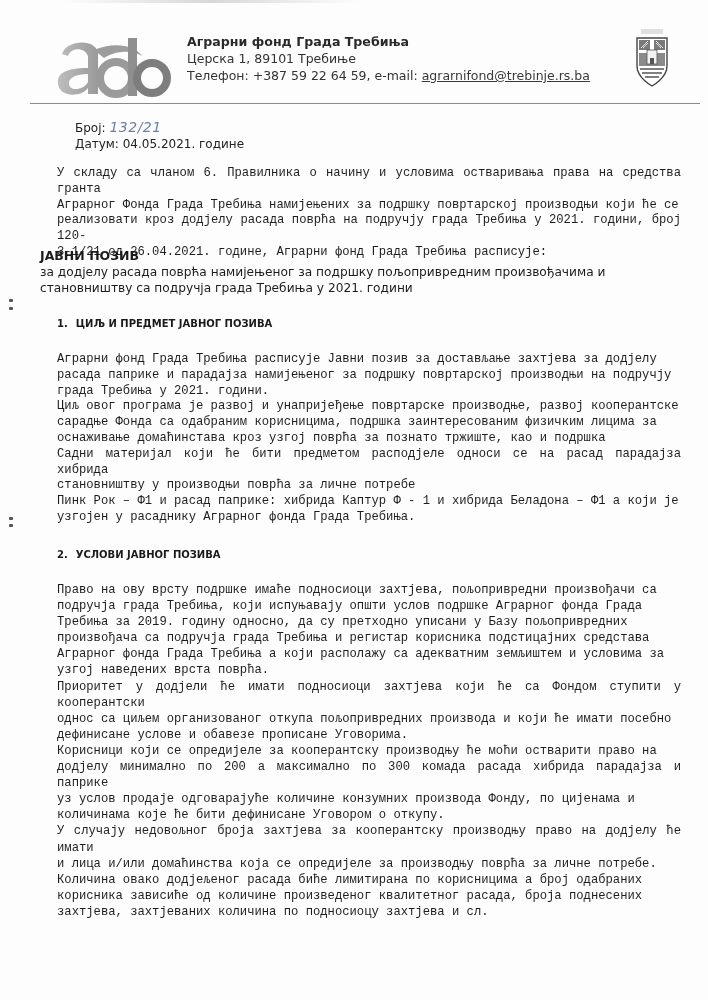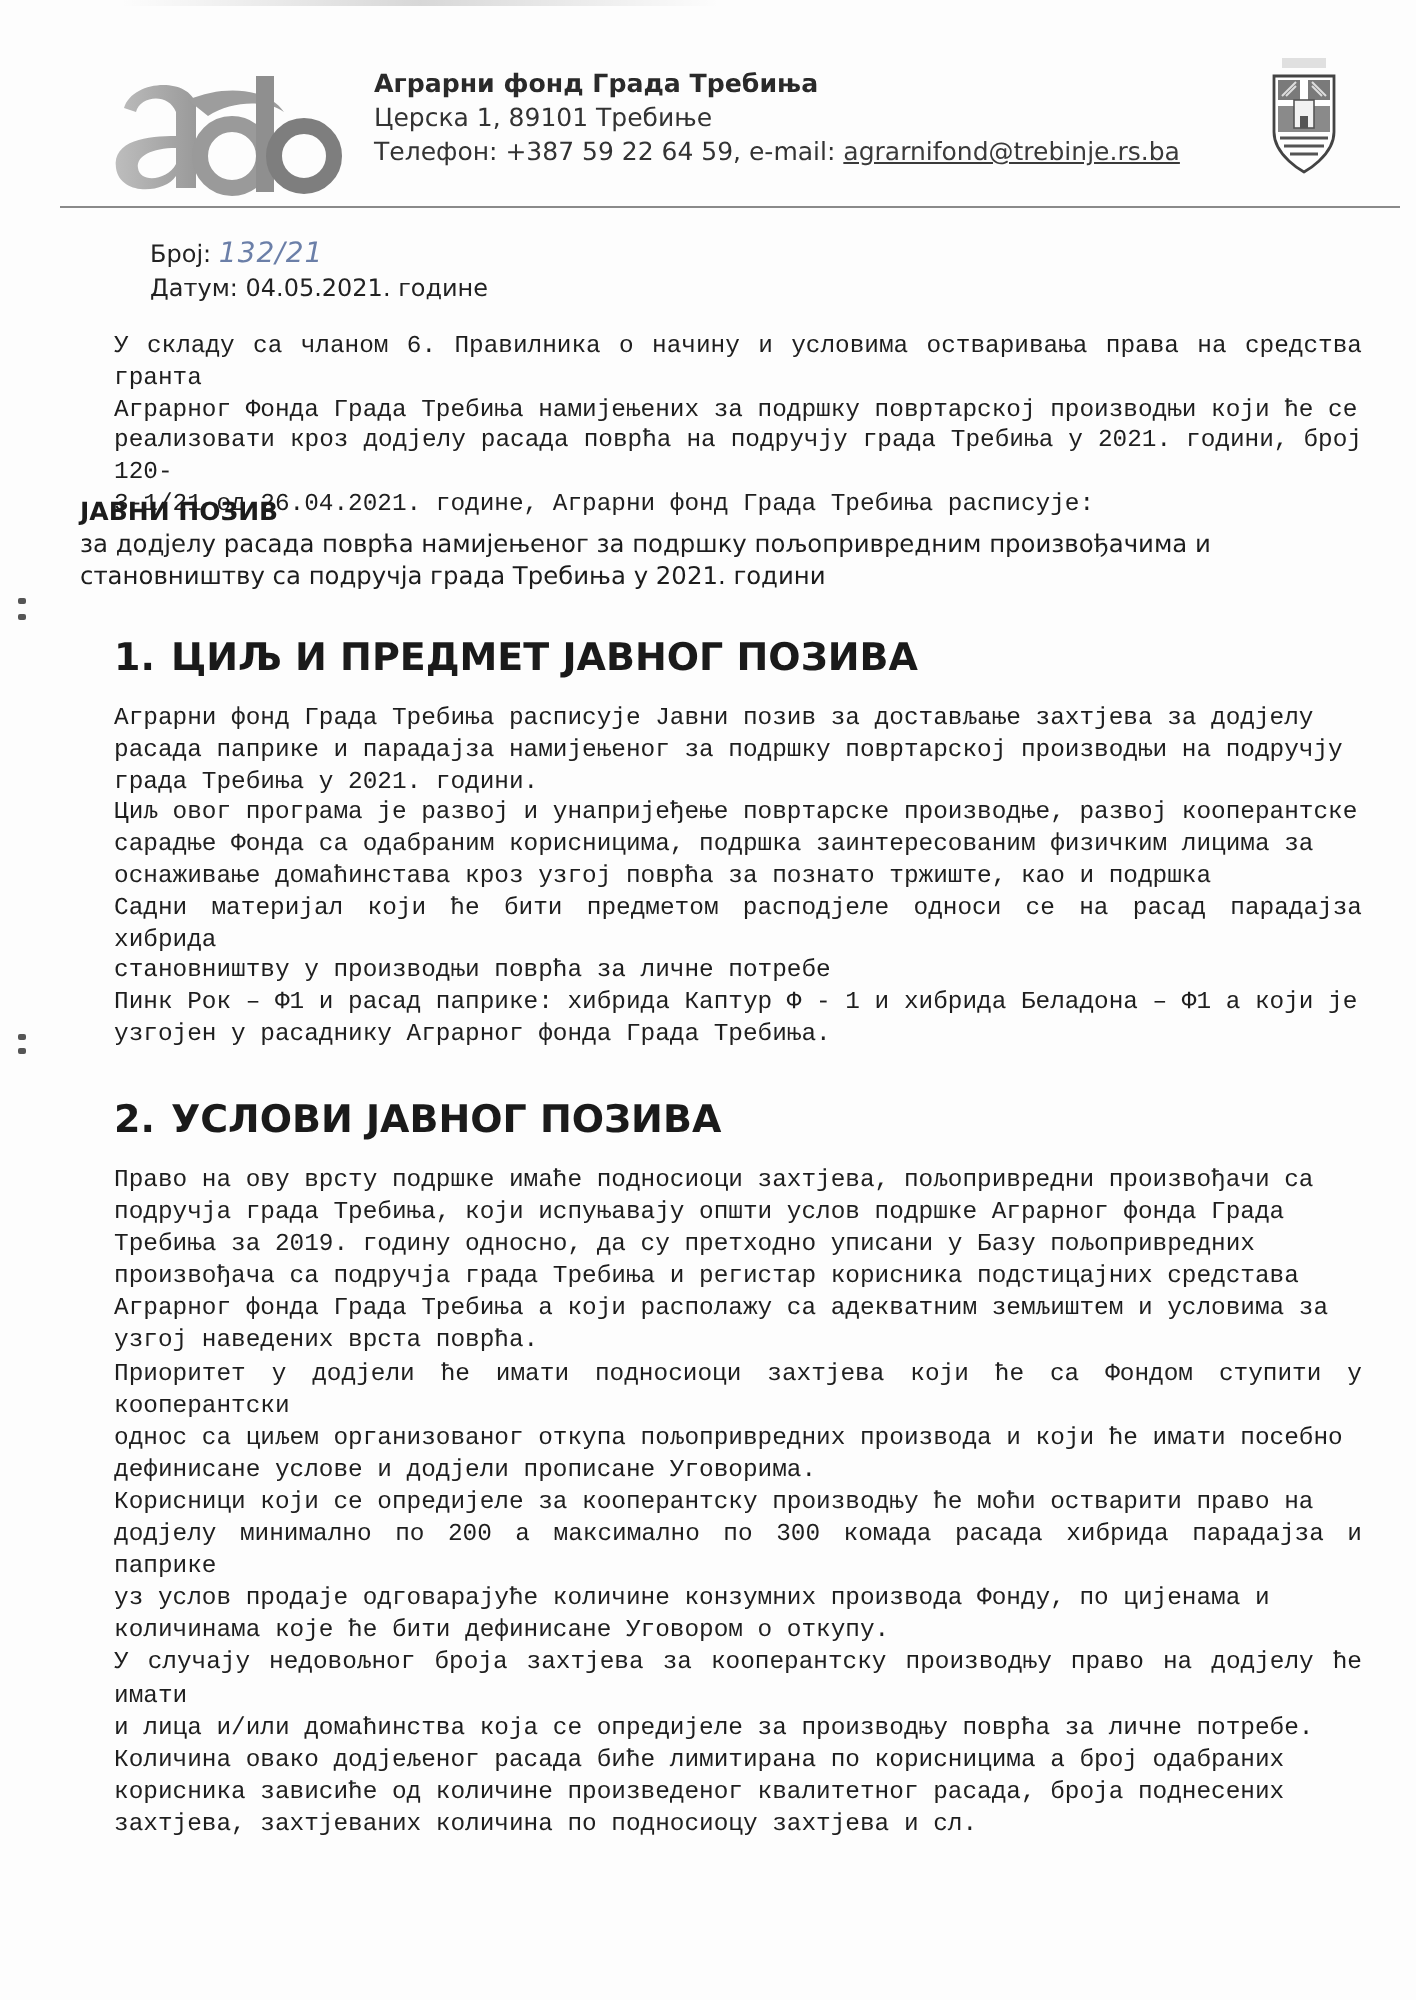--- a/index.html
+++ b/index.html
@@ -23,21 +23,21 @@
   .ref { position: absolute; left: 57px; font-size: 12px; color: #222; margin-left: 18px; }
   .ref .hand { font-family: "DejaVu Sans", sans-serif; color: #6b7fa8; font-size: 14px; font-style: italic; letter-spacing: 0.5px; }
 
   .para { position: absolute; left: 57px; width: 624px; font-size: 12.2px; line-height: 15.8px; color: #1e1e1e; }
   .para p { margin: 0; font-family: Liberation Mono, monospace; }
   .just p { text-align: justify; text-align-last: left; }
 
   .title-block { position: absolute; left: 40px; width: 660px; text-align: left; font-size: 12.2px; line-height: 16px; }
   .title-block .main-title { font-weight: bold; font-size: 12.5px; }
 
-  .section-heading { position: absolute; left: 57px; font-weight: bold; font-size: 19px; color: #1a1a1a; }
+  .section-heading { position: absolute; left: 57px; font-weight: bold; font-size: 10px; color: #1a1a1a; }
   .section-heading .num { margin-right: 8px; }
 
   .margin-mark { position: absolute; left: 9px; width: 4px; height: 3px; background: #555; border-radius: 1px; }
 </style>
 </head>
 <body>
 
 <div class="page">
   <div class="top-shadow"></div>
 
@@ -125,21 +125,21 @@
   </div>
   <div class="para just" style="top:582px; line-height:16.1px">
     <p>Право на ову врсту подршке имаће подносиоци захтјева, пољопривредни произвођачи са</p>
     <p>подручја града Требиња, који испуњавају општи услов подршке Аграрног фонда Града</p>
     <p>Требиња за 2019. годину односно, да су претходно уписани у Базу пољопривредних</p>
     <p>произвођача са подручја града Требиња и регистар корисника подстицајних средстава</p>
     <p>Аграрног фонда Града Требиња а који располажу са адекватним земљиштем и условима за</p>
     <p>узгој наведених врста поврћа.</p>
     <p>Приоритет у додјели ће имати подносиоци захтјева који ће са Фондом ступити у кооперантски</p>
     <p>однос са циљем организованог откупа пољопривредних производа и који ће имати посебно</p>
-    <p>дефинисане услове и додјели прописане Уговорима.</p>
+    <p>дефинисане услове и обавезе прописане Уговорима.</p>
     <p>Корисници који се опредијеле за кооперантску производњу ће моћи остварити право на</p>
     <p>додјелу минимално по 200 а максимално по 300  комада расада хибрида парадајза и паприке</p>
     <p>уз услов продаје одговарајуће количине конзумних производа Фонду, по цијенама и</p>
     <p>количинама које ће бити дефинисане Уговором о откупу.</p>
     <p>У случају недовољног броја захтјева за кооперантску производњу право на додјелу ће имати</p>
     <p>и лица и/или домаћинства која се опредијеле за производњу поврћа за личне потребе.</p>
     <p>Количина овако додјељеног расада биће лимитирана по корисницима а број одабраних</p>
     <p>корисника зависиће од количине произведеног квалитетног расада, броја поднесених</p>
     <p>захтјева, захтјеваних количина по подносиоцу захтјева и сл.</p>
   </div>

